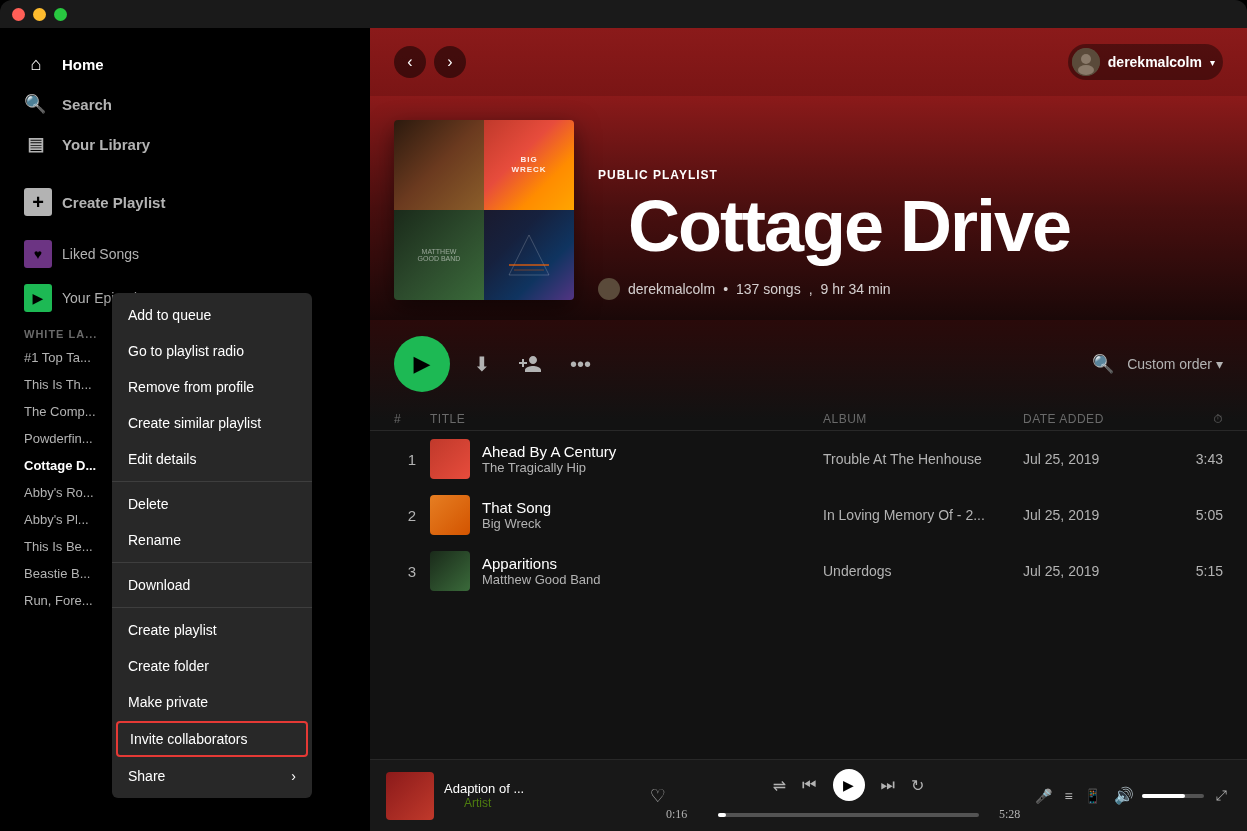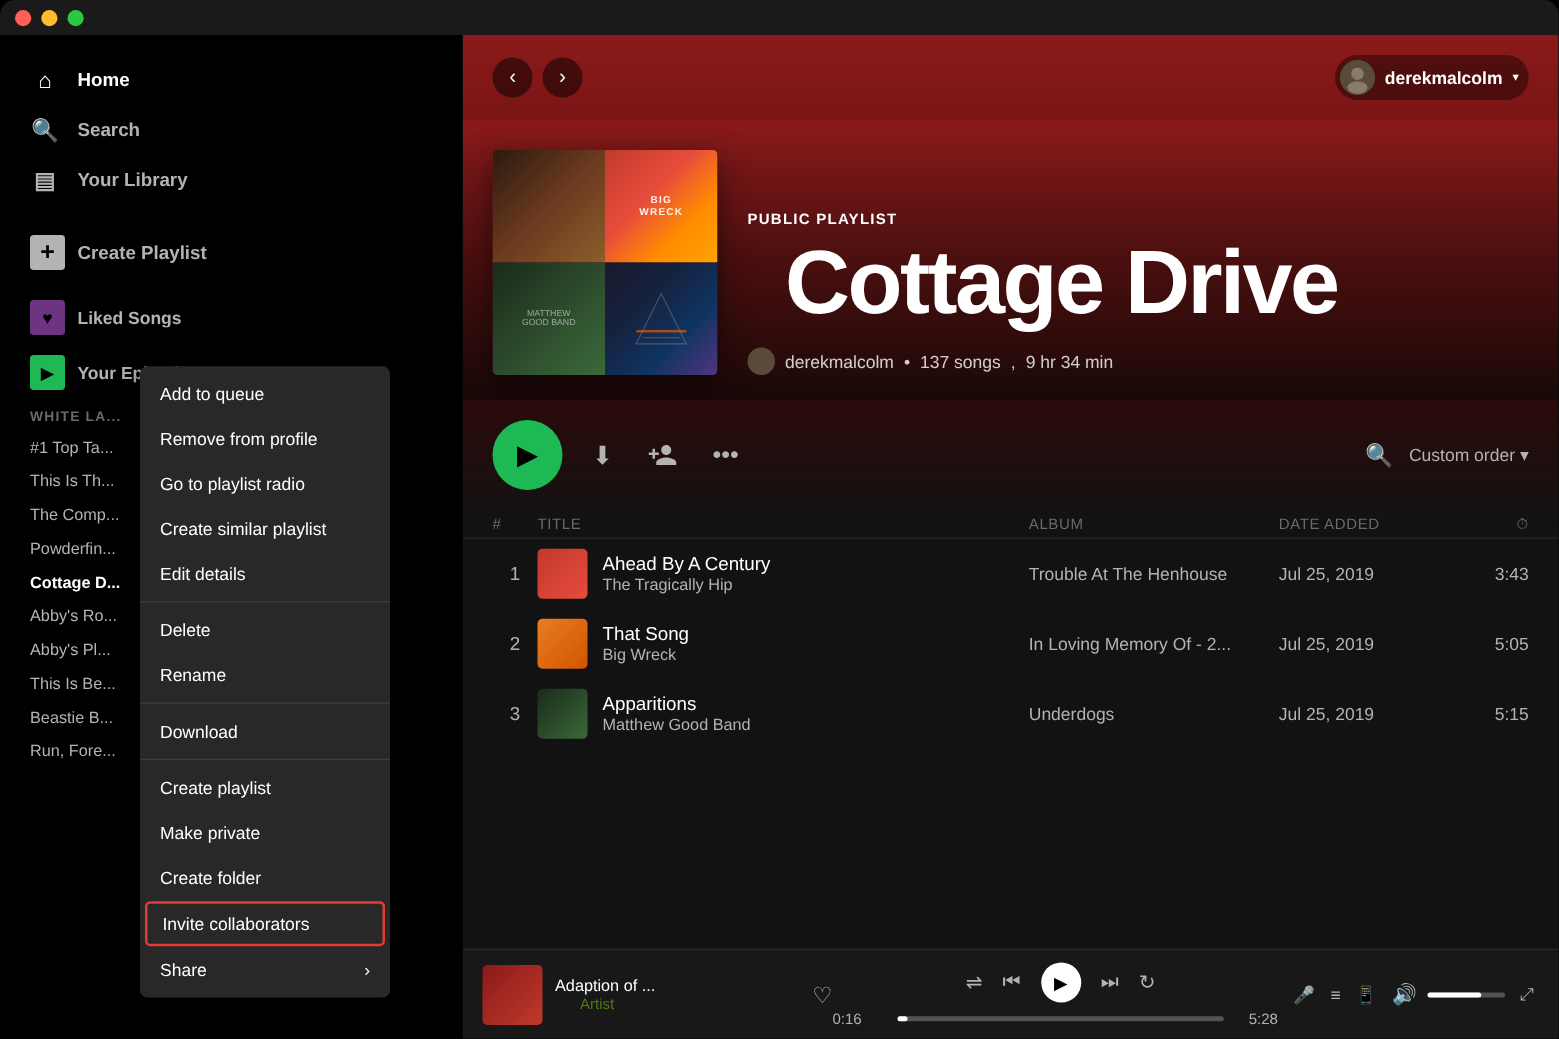--- a/index.html
+++ b/index.html
@@ -114,21 +114,20 @@
       flex-shrink: 0;
     }
     .playlist-icon.purple { background: #6c3483; }
     .playlist-icon.green { background: #1db954; }
     .playlist-label {
       color: #b3b3b3;
       font-size: 14px;
       white-space: nowrap;
       overflow: hidden;
       text-overflow: ellipsis;
-      font-weight: bold;
     }
 
     .library-section-label {
       color: #6a6a6a;
       font-size: 11px;
       font-weight: 700;
       letter-spacing: 1px;
       padding: 8px 12px 4px;
       text-transform: uppercase;
     }
@@ -444,20 +443,21 @@
       background: #fff;
       color: #000;
       font-size: 14px;
     }
     .progress-bar-row {
       display: flex;
       align-items: center;
       gap: 20px;
       width: 100%;
       max-width: 500px;
+      font-family: Liberation Serif, serif;
     }
     .time-label { color: #b3b3b3; font-size: 12px; min-width: 32px; }
     .progress-bar {
       flex: 1;
       height: 4px;
       background: #535353;
       border-radius: 2px;
       position: relative;
     }
     .progress-fill {
@@ -570,26 +570,26 @@
       <div class="library-list-item">This Is Be...</div>
       <div class="library-list-item">Beastie B...</div>
       <div class="library-list-item">Run, Fore...</div>
     </div>
 
     <div class="context-menu">
       <div class="context-menu-item">
         <span>Add to queue</span>
       </div>
       <div class="context-menu-item">
+        <span>Go to playlist radio</span>
+      </div>
+      <div class="context-menu-item">
         <span>Remove from profile</span>
       </div>
       <div class="context-menu-item">
-        <span>Go to playlist radio</span>
-      </div>
-      <div class="context-menu-item">
         <span>Create similar playlist</span>
       </div>
       <div class="context-menu-item">
         <span>Edit details</span>
       </div>
       <div class="context-menu-divider"></div>
       <div class="context-menu-item">
         <span>Delete</span>
       </div>
       <div class="context-menu-item">
@@ -597,24 +597,24 @@
       </div>
       <div class="context-menu-divider"></div>
       <div class="context-menu-item">
         <span>Download</span>
       </div>
       <div class="context-menu-divider"></div>
       <div class="context-menu-item">
         <span>Create playlist</span>
       </div>
       <div class="context-menu-item">
+        <span>Create folder</span>
+      </div>
+      <div class="context-menu-item">
         <span>Make private</span>
-      </div>
-      <div class="context-menu-item">
-        <span>Create folder</span>
       </div>
       <div class="context-menu-item highlighted">
         <span>Invite collaborators</span>
       </div>
       <div class="context-menu-item">
         <span>Share</span>
         <span>›</span>
       </div>
     </div>
   </div>

